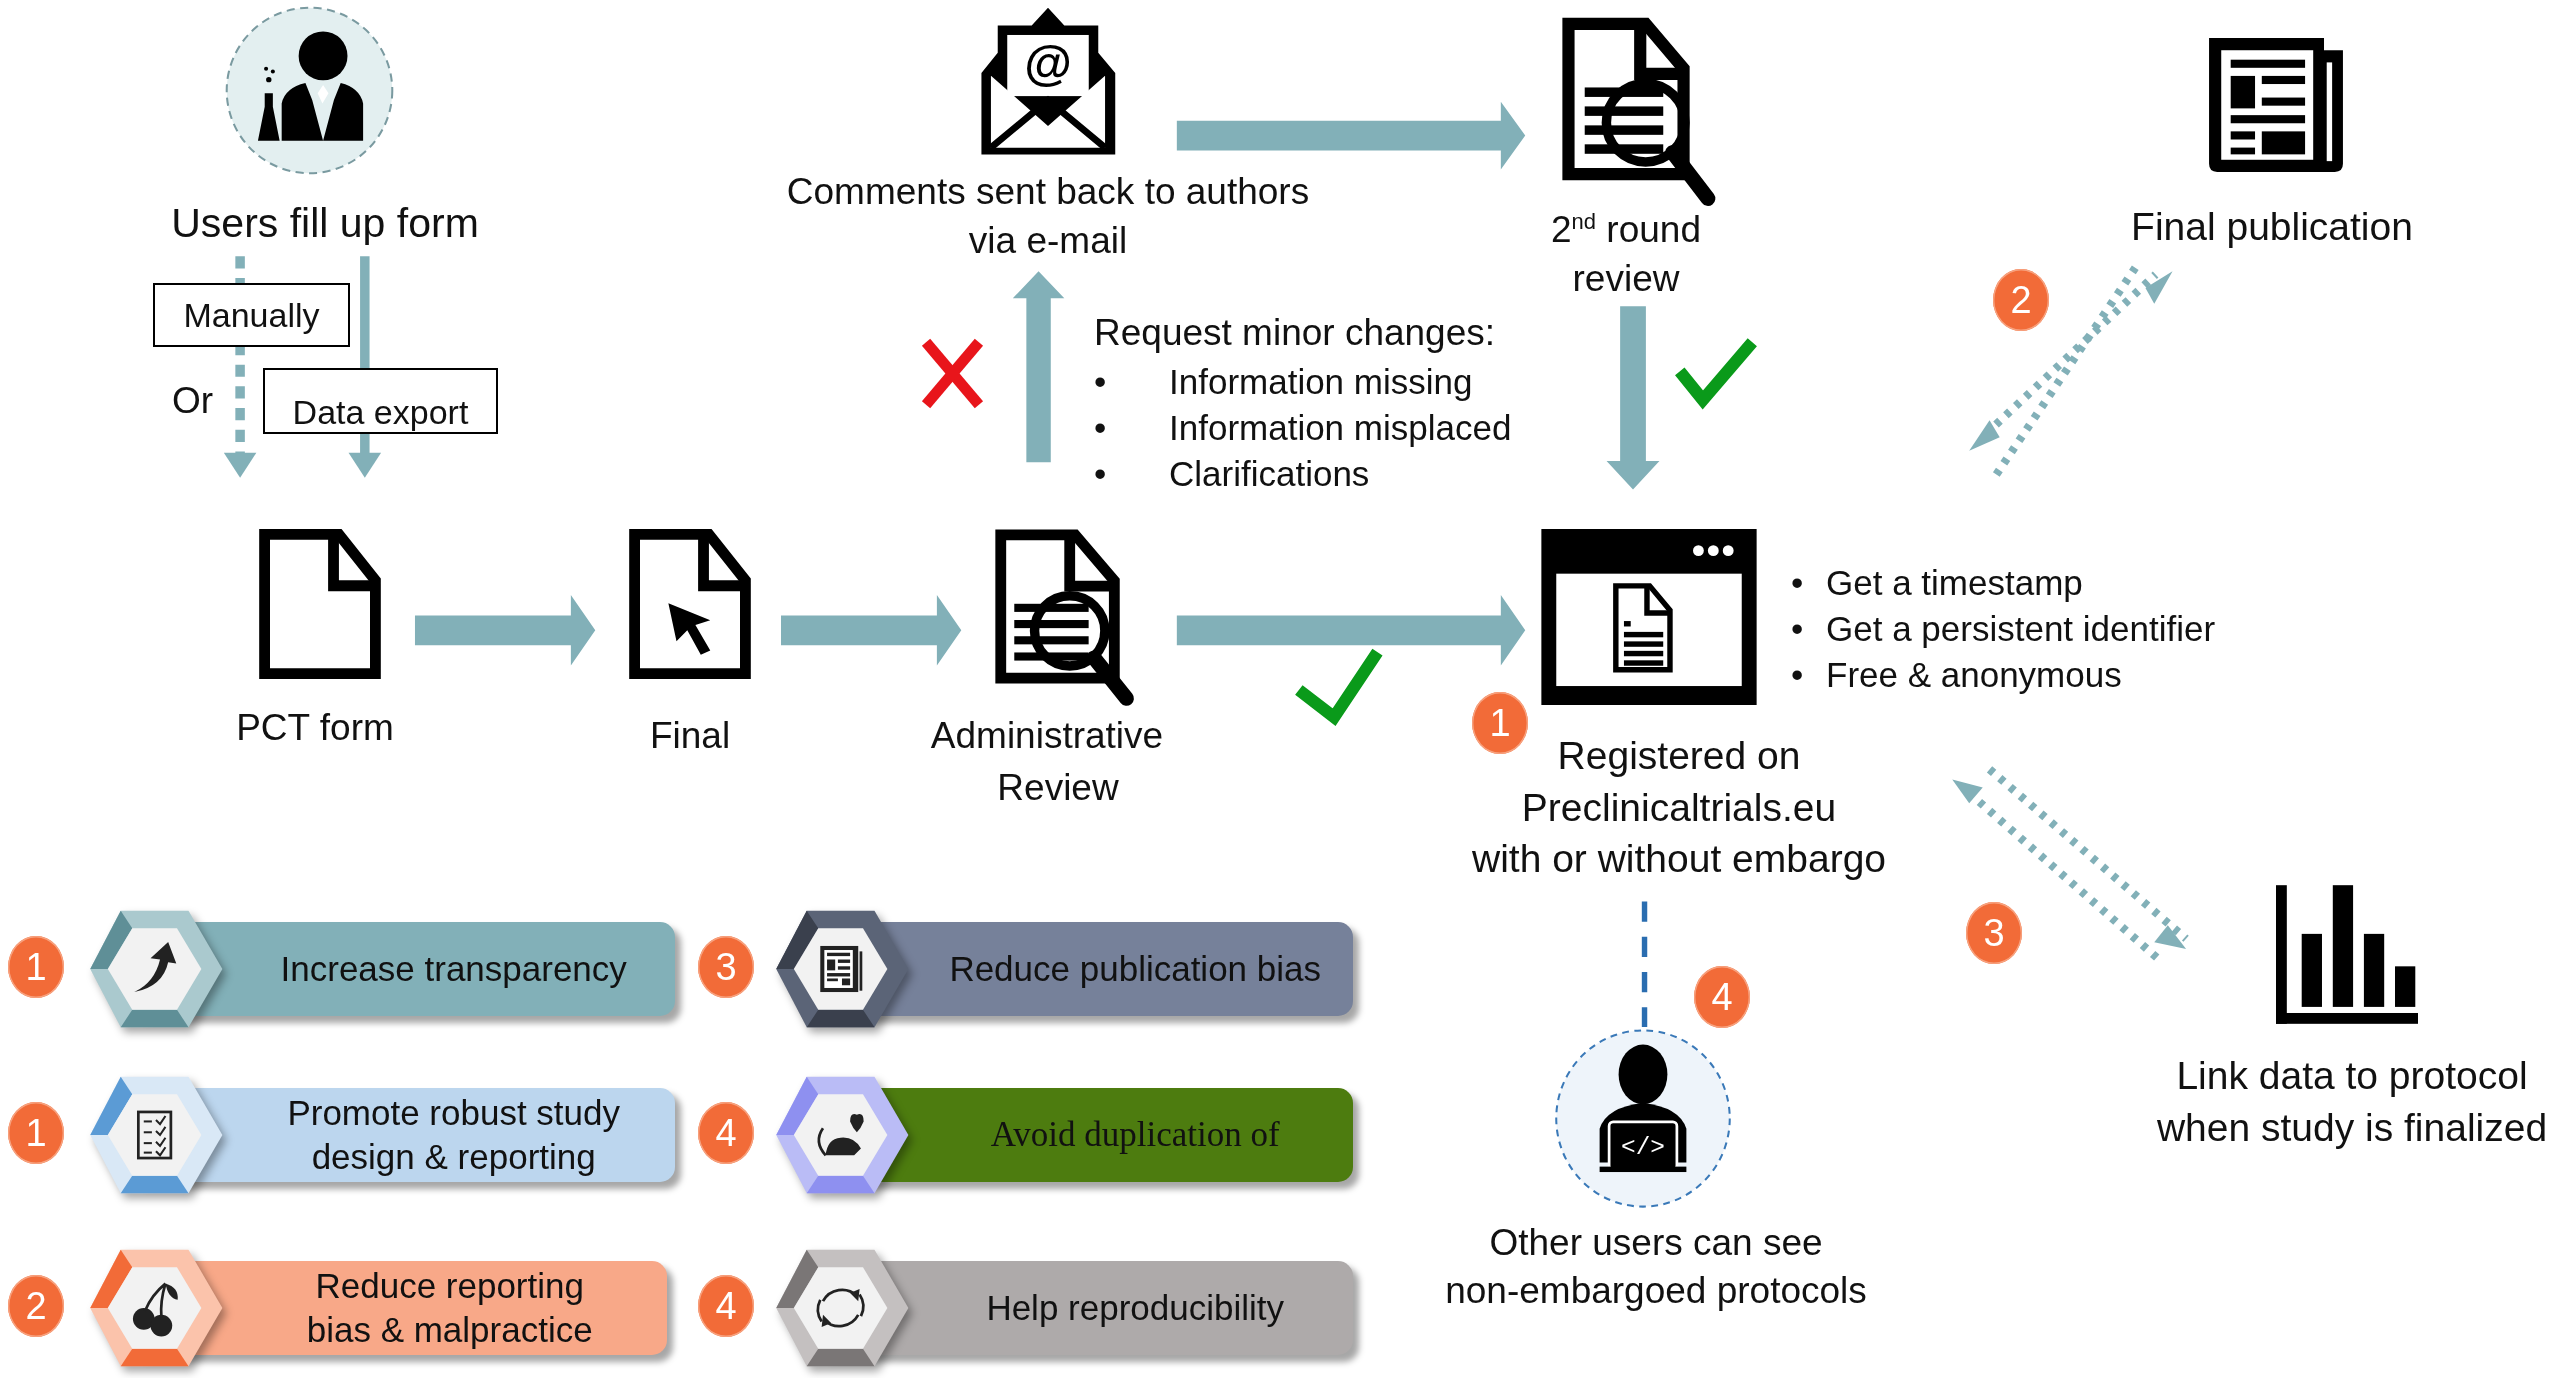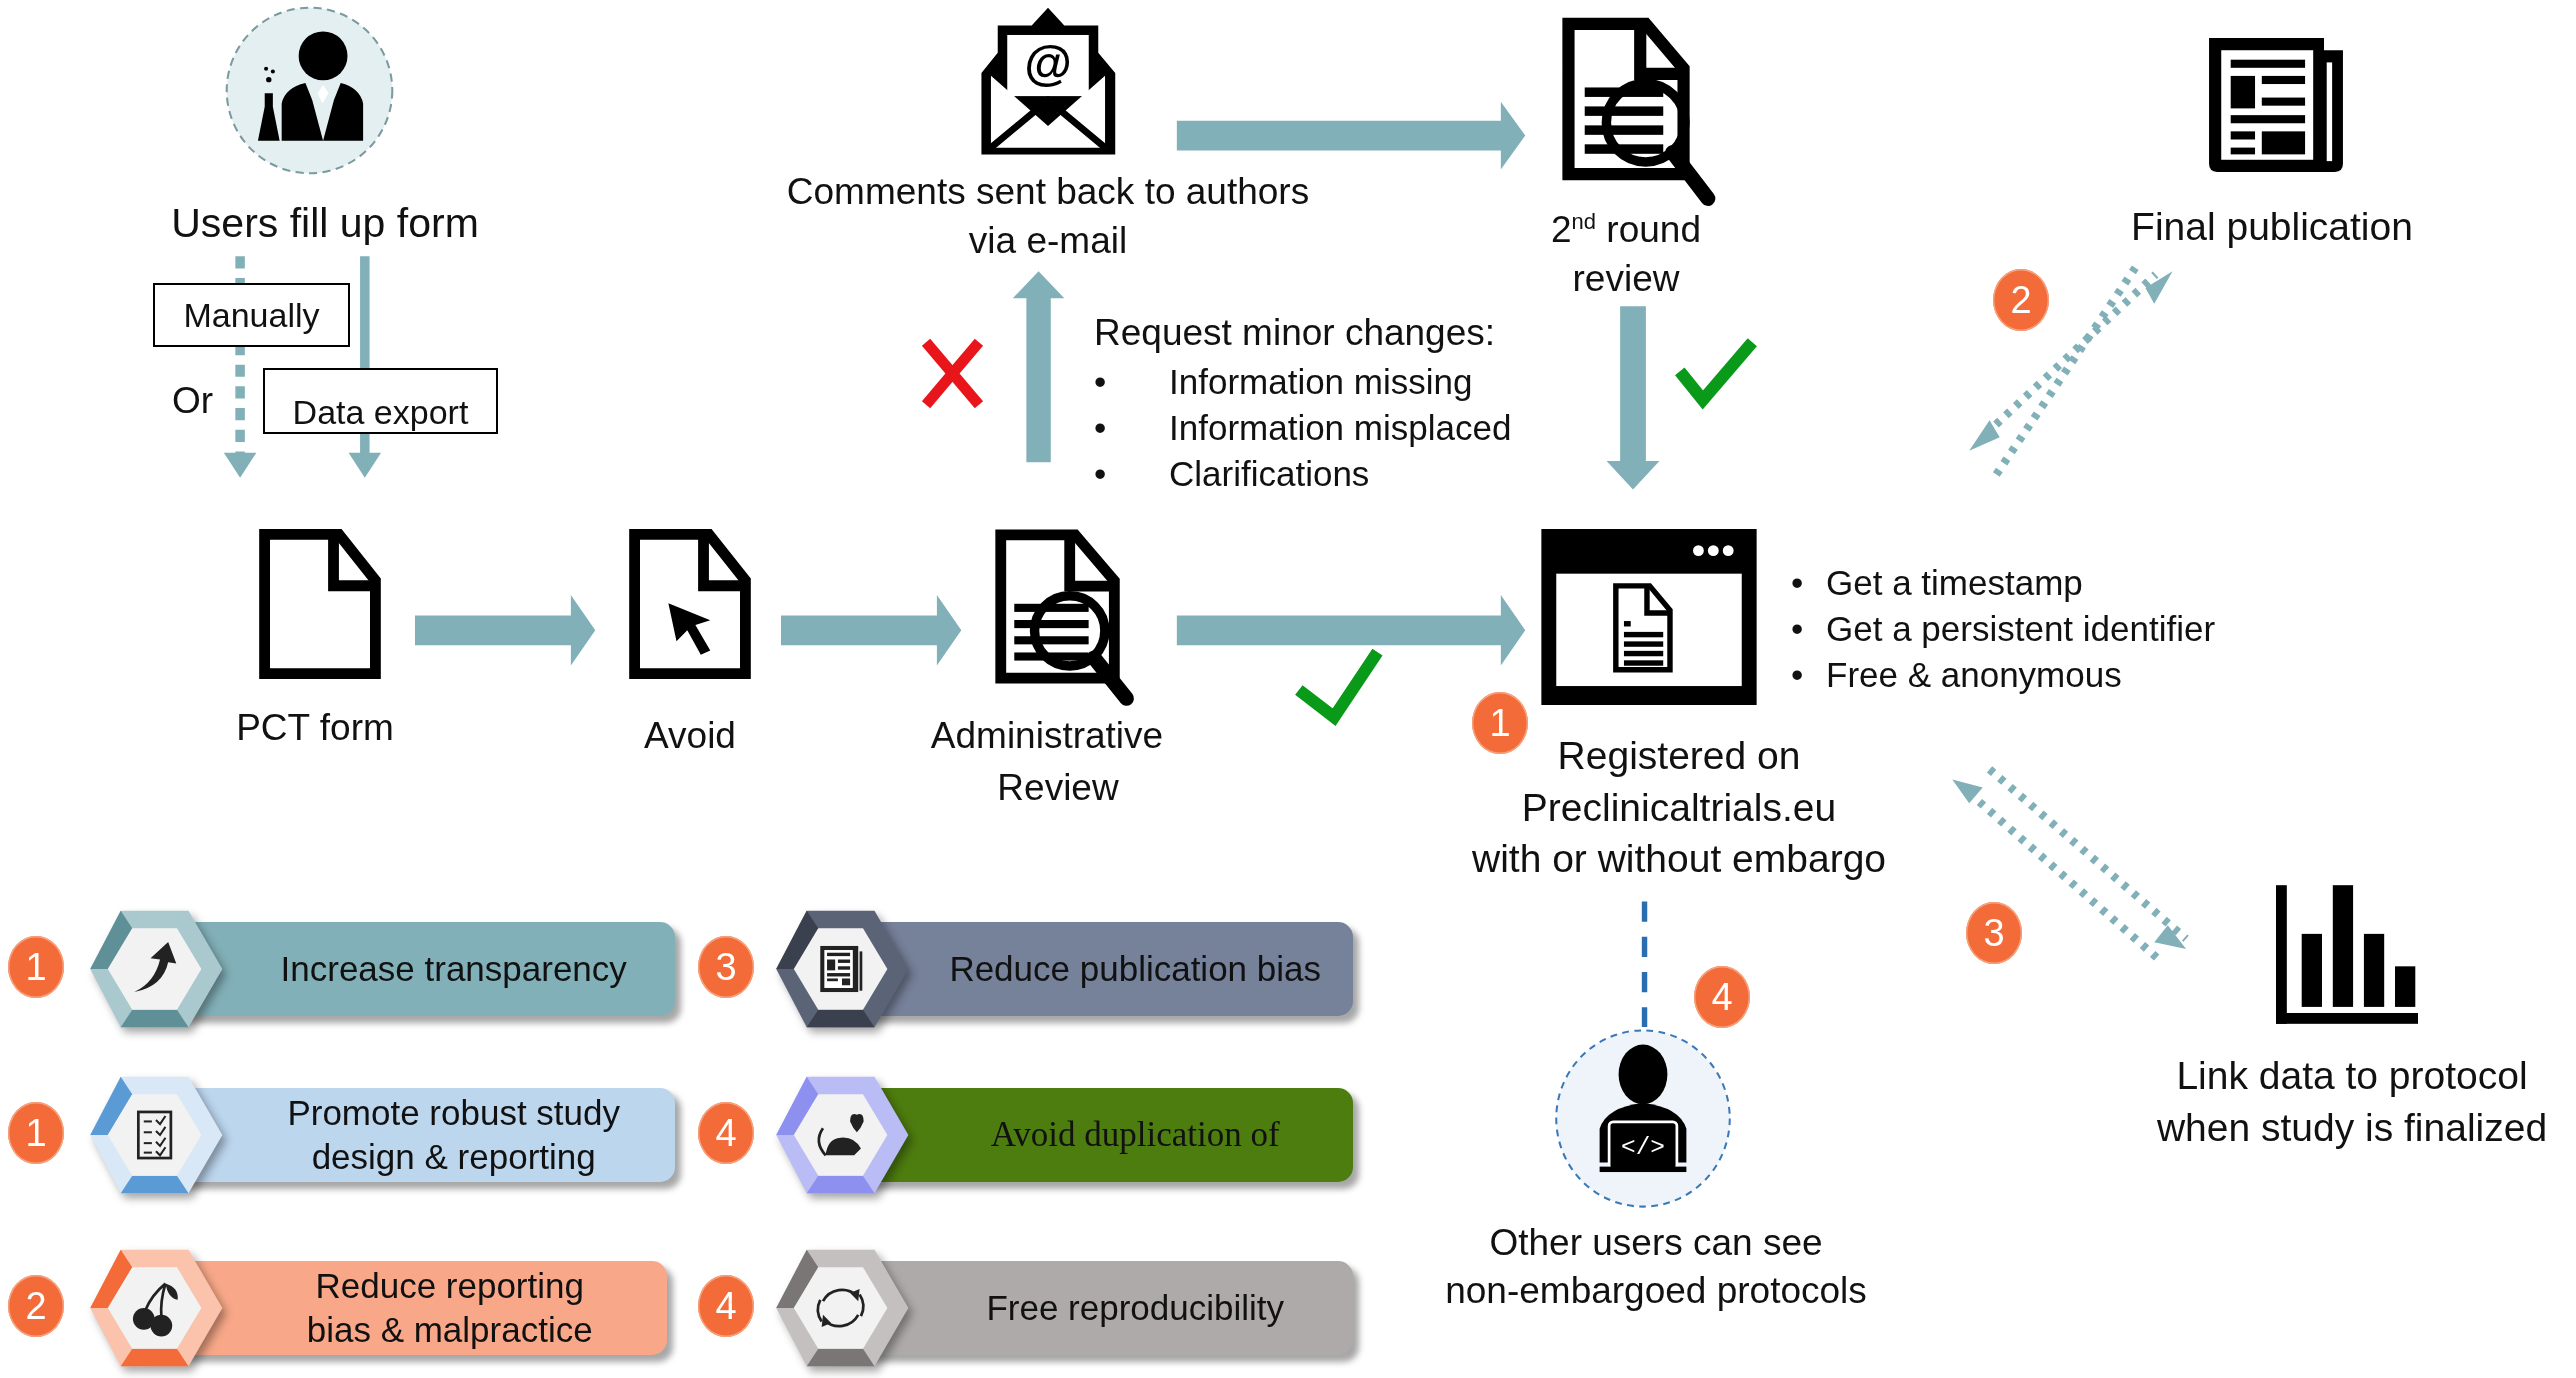--- a/index.html
+++ b/index.html
@@ -122,21 +122,21 @@
 </div>
 <div class="txt ctr" style="left:315px;top:705px;">PCT form</div>
 
 <div class="abs" style="left:629px;top:529px;width:122px;height:150px;">
   <svg width="122" height="150" viewBox="0 0 180 222">
     <path d="M8,8 L118,8 L172,76 L172,214 L8,214 z" fill="#fff" stroke="#000" stroke-width="16"></path>
     <path d="M110,8 L110,84 L172,84" fill="none" stroke="#000" stroke-width="16"></path>
     <path d="M58,110 L120,135 L98,142 L120,180 L106,186 L86,150 L70,166 z" fill="#000"></path>
   </svg>
 </div>
-<div class="txt ctr" style="left:690px;top:713px;">Avoid</div>
+<div class="txt ctr" style="left:690px;top:713px;">Final</div>
 
 <div class="abs" style="left:994px;top:529px;width:169px;height:180px;">
   <svg width="169" height="180" viewBox="0 0 250 265">
     <path d="M10,8 L120,8 L178,76 L178,220 L10,220 z" fill="#fff" stroke="#000" stroke-width="16"></path>
     <path d="M112,8 L112,84 L178,84" fill="none" stroke="#000" stroke-width="16"></path>
     <g fill="#000">
         <rect x="30" y="110" width="110" height="12"></rect>
         <rect x="30" y="134" width="110" height="12"></rect>
         <rect x="30" y="158" width="110" height="12"></rect>
         <rect x="30" y="182" width="110" height="12"></rect>
@@ -384,21 +384,21 @@
         <polygon points="62,30 128,30 164,90 128,150 62,150 26,90" fill="#f2f2f2"></polygon>
         <g transform="translate(95,90)">
           <path d="M-22,30 Q-20,6 0,4 Q20,2 30,20 L20,30 z" fill="#222"></path>
           <path d="M-22,30 Q-40,10 -26,-10" stroke="#222" stroke-width="4" fill="none"></path>
           <path d="M14,-20 Q14,-34 24,-30 Q34,-34 34,-20 Q30,-10 24,-4 Q18,-10 14,-20 z" fill="#222"></path>
         </g>
       </svg></div>
     <div class="badge" style="left: 726px; top: 1306px;">4</div>
     <div class="pill" style="left: 816px; top: 1261px; width: 537px; background: rgb(174, 170, 170);">
       <div class="pill-text">
-        <div>Free reproducibility</div>
+        <div>Help reproducibility</div>
       </div>
     </div>
     <div class="hex" style="left: 776px; top: 1247px;"><svg width="136" height="122" viewBox="0 0 200 180" style="filter:drop-shadow(4.1px 5.4px 4.1px rgba(0,0,0,0.35))">
         <polygon points="45,4 145,4 195,90 145,176 45,176 0,90" fill="#c4c0c0"></polygon>
         <polygon points="0,90 45,4 62,30 26,90" fill="#7a7676"></polygon>
         <polygon points="145,176 45,176 62,150 128,150" fill="#7a7676"></polygon>
         <polygon points="62,30 128,30 164,90 128,150 62,150 26,90" fill="#f2f2f2"></polygon>
         <g transform="translate(95,90)">
           <path d="M-26,-10 A32,32 0 0 1 24,-18" stroke="#222" stroke-width="4" fill="none"></path>
           <path d="M26,10 A32,32 0 0 1 -24,18" stroke="#222" stroke-width="4" fill="none"></path>

